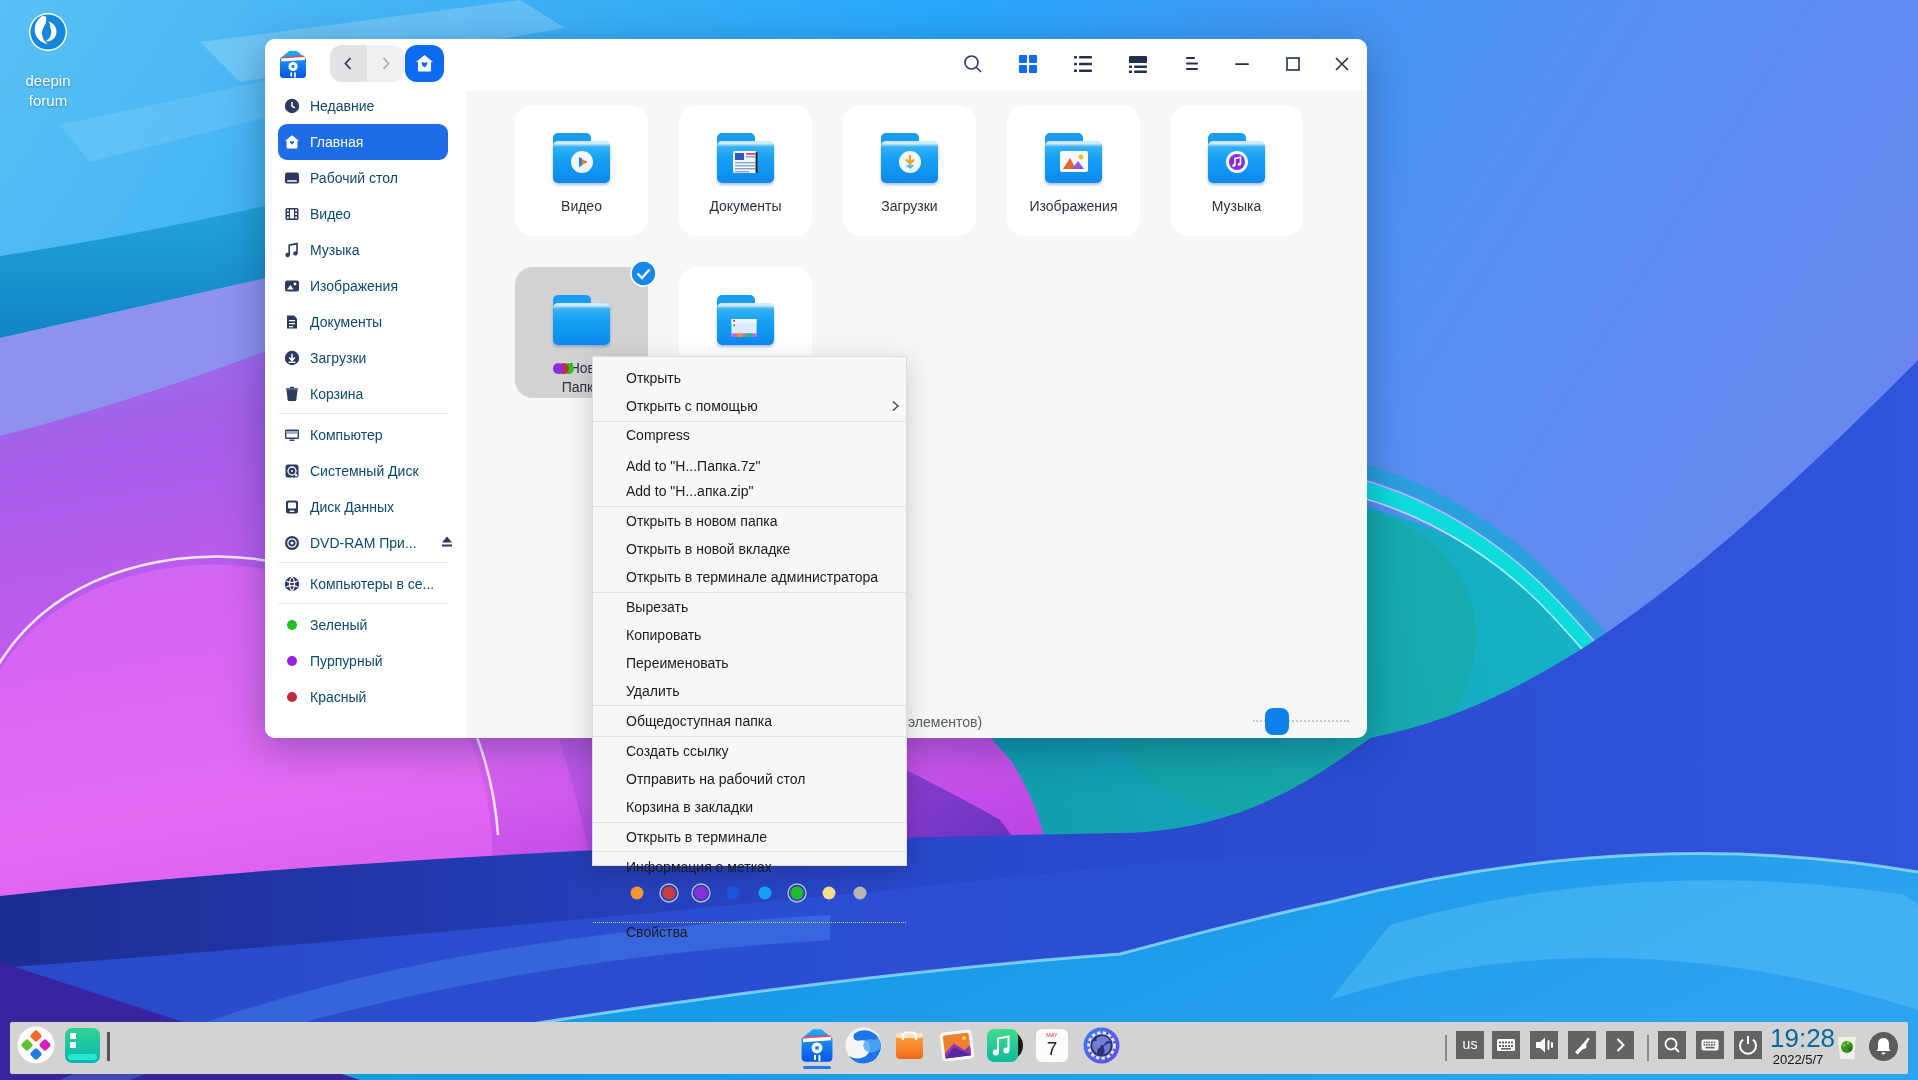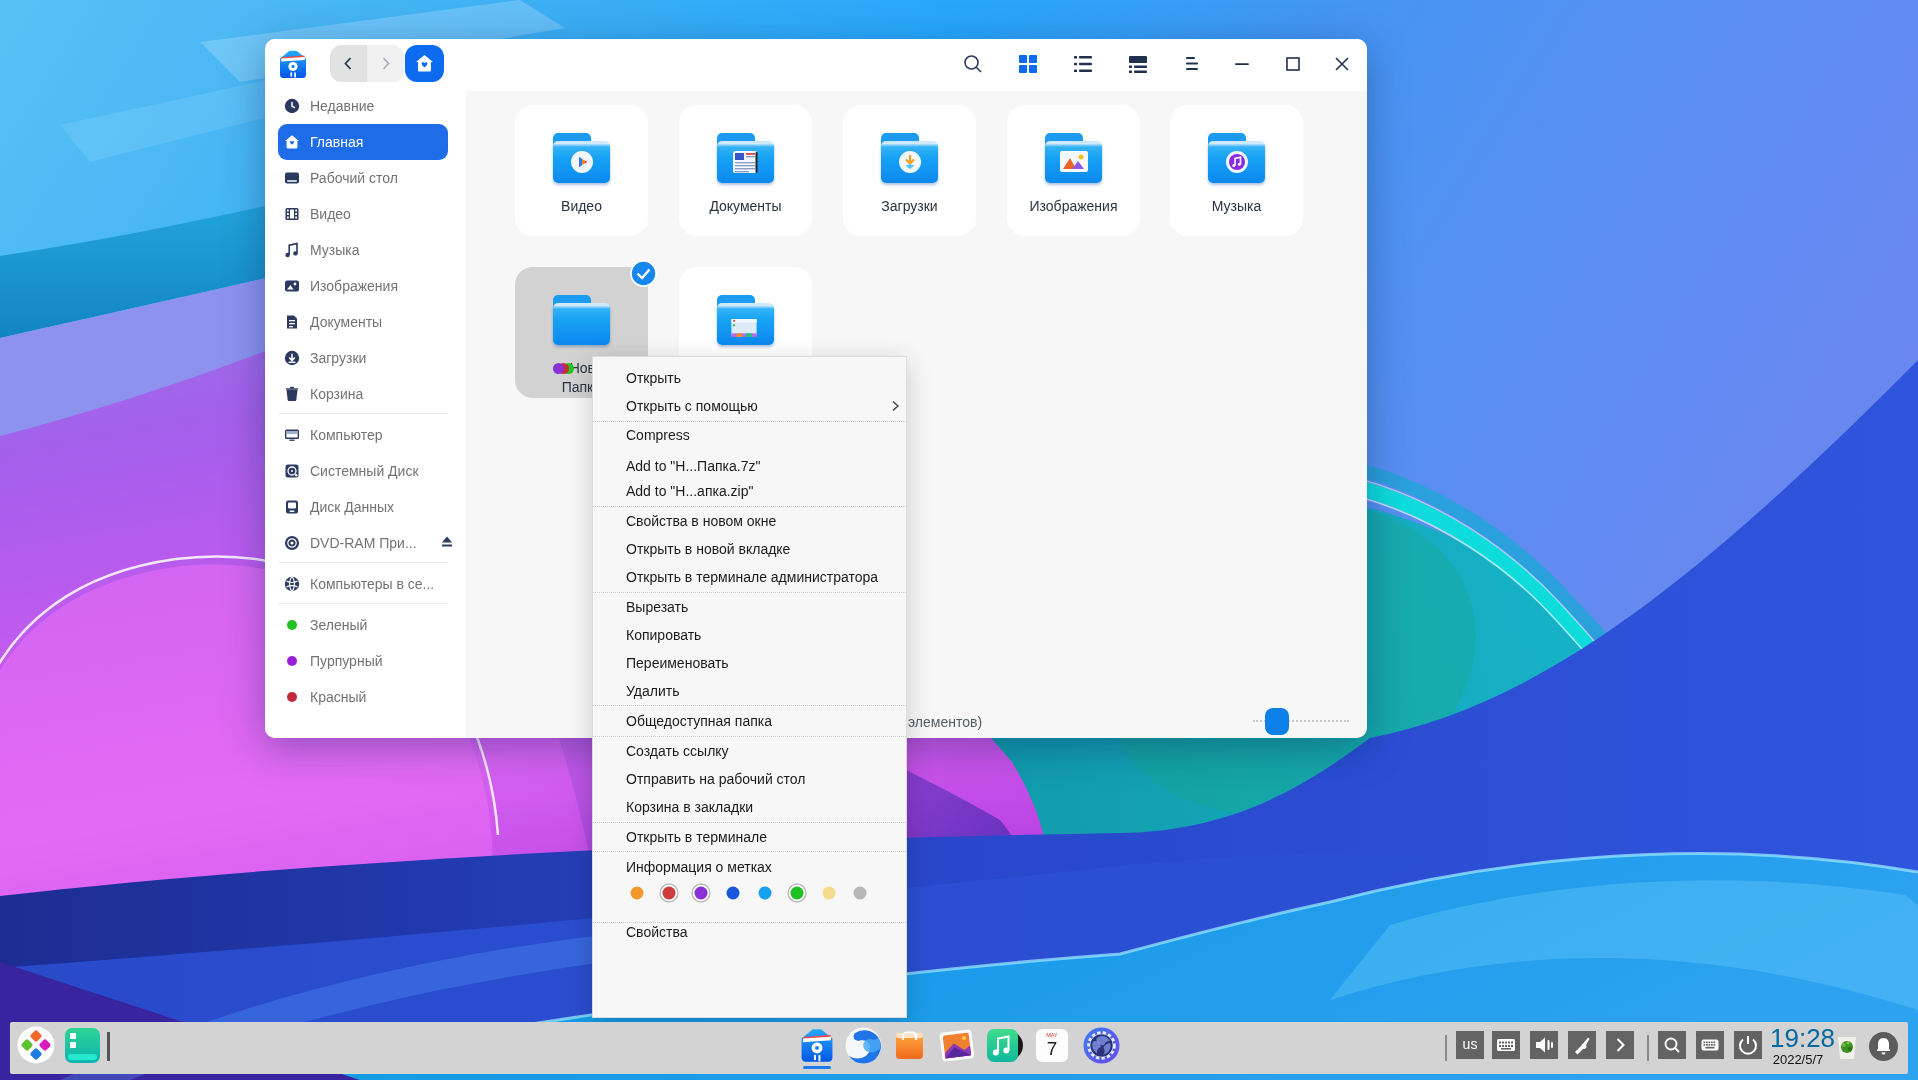--- a/index.html
+++ b/index.html
@@ -3,21 +3,21 @@
 <meta charset="utf-8">
 <style>
   * { margin:0; padding:0; box-sizing:border-box; }
   html,body { width:1918px; height:1080px; overflow:hidden; font-family:"Liberation Sans", sans-serif; }
   #stage { position:relative; width:1918px; height:1080px; overflow:hidden; }
   #wall { position:absolute; left:0; top:0; }
   .abs { position:absolute; }
   .srow { position:absolute; left:13px; width:175px; height:36px; }
   .sic { position:absolute; left:6px; top:10px; width:16px; height:16px; }
   .sic svg { display:block; }
-  .slb { position:absolute; left:32px; top:0; line-height:36px; font-size:14px; color:#737373; white-space:nowrap; }
+  .slb { position:absolute; left:32px; top:0; line-height:36px; font-size:14px; color:#0c4a6e; white-space:nowrap; }
   .ssep { position:absolute; left:13px; width:170px; border-top:1px solid #ebebeb; }
   .dot { display:block; width:10px; height:10px; border-radius:50%; margin:3px; }
   .tile { position:absolute; width:133px; height:131px; border-radius:18px; background:#ffffff; }
   .tlb { position:absolute; top:91px; width:100%; text-align:center; font-size:14px; color:#2b3240; line-height:20px; }
   .fold { position:absolute; left:38px; top:28px; width:57px; height:50px; }
   .fold:before { content:""; position:absolute; left:0; top:0; width:38px; height:14px; border-radius:5px 5px 0 0; background:#1b9cf2; }
   .fold:after { content:""; position:absolute; left:0; top:8px; width:57px; height:42px; border-radius:5px; background:linear-gradient(180deg,#cfeafc 0%,#cfeafc 6%,#35b2f5 14%,#16a2f4 40%,#0b88ee 100%); box-shadow:0 2px 3px rgba(20,80,160,0.35); }
   .tagd { position:absolute; top:0; width:11px; height:11px; border-radius:50%; }
   .mitem { position:absolute; left:33px; height:28px; line-height:28px; font-size:14px; color:#1b1b1b; white-space:nowrap; }
   .msep { position:absolute; left:0; width:100%; border-top:1px dotted #cfcfcf; }
@@ -102,20 +102,30 @@
   <path d="M 0 968 C 350 942 750 905 1100 868 C 1220 855 1330 850 1430 858 C 1380 880 1330 902 1330 902 C 1240 926 1180 990 1128 1080 L 0 1080 Z" fill="#2b50d4" opacity="0.85"></path>
 
   <path d="M 310 1062 C 600 1008 900 970 1120 954 C 1190 935 1270 915 1330 902 C 1550 845 1750 843 1918 872 L 1918 1080 L 330 1080 Z" fill="url(#botcyan)"></path>
   <path d="M 310 1062 C 600 1008 900 970 1120 954 C 1190 935 1270 915 1330 902 C 1550 845 1750 843 1918 872" fill="none" stroke="rgba(150,230,255,0.75)" stroke-width="3"></path>
   <path d="M 1390 925 C 1560 875 1745 870 1905 895 L 1918 905 L 1918 1010 C 1700 940 1500 945 1330 1000 Z" fill="rgba(110,205,250,0.35)"></path>
 
   <path d="M 0 962 L 360 1080 L 0 1080 Z" fill="#38249f"></path>
   <path d="M 60 1080 C 300 970 560 930 830 915 L 830 940 C 580 955 330 1000 130 1080 Z" fill="rgba(90,170,255,0.28)"></path>
 </svg>
 
+<div class="abs" style="left:0;top:0;width:96px;height:110px;text-align:center;">
+  <svg width="40" height="40" style="margin-top:12px" viewBox="0 0 40 40">
+    <circle cx="20" cy="20" r="19" fill="#fff"></circle>
+    <circle cx="20" cy="20" r="17.6" fill="#1487dc"></circle>
+    <path d="M 14 4 C 7.5 8.5 5 16.5 8 23.5 C 10 28 14.5 31.3 19.8 32.2 C 13.8 27.8 12.2 19.8 16.2 14.2 C 18.2 11.4 18.8 7.6 17.8 4.3 C 16.5 4.2 15.2 4.1 14 4 Z" fill="#fff"></path>
+    <path d="M 20.5 9.5 C 26.3 11 29.8 16.8 28.2 22.3 C 26.8 27.1 22.2 30.1 17.3 29.5 C 22.3 26.8 24.5 21.2 22.5 16.3 C 21.6 14 20.8 11.8 20.5 9.5 Z" fill="#fff"></path>
+    <path d="M 20.5 9.5 C 18 12.5 17.5 16.8 19.3 20.3 C 20.1 21.9 21.3 23.2 22.8 24.1 C 20.3 21.1 20.2 16.8 22.5 13.7 C 22 12.2 21.2 10.8 20.5 9.5 Z" fill="#1487dc"></path>
+  </svg>
+  <div style="color:#fff;font-size:15px;line-height:20px;margin-top:15px;text-shadow:0 1px 2px rgba(0,60,120,0.5);">deepin<br>forum</div>
+</div>
 
 <div class="abs" id="win" style="left:265px;top:39px;width:1102px;height:699px;border-radius:10px;background:#f7f7f7;box-shadow:0 10px 40px rgba(0,30,80,0.35);">
 
   <div class="abs" style="left:0;top:0;width:100%;height:52px;background:#ffffff;border-radius:10px 10px 0 0;"></div>
 
   <div class="abs" style="left:0;top:52px;width:201px;height:647px;background:#ffffff;border-radius:0 0 0 10px;"></div>
 
   <svg class="abs" style="left:12px;top:9px;" width="32" height="32" viewBox="0 0 32 32">
     <defs>
           <linearGradient id="fmg" x1="0" y1="0" x2="0" y2="1">
@@ -446,32 +456,32 @@
           <rect x="6" y="16" width="6" height="4" fill="#f09020"></rect>
           <rect x="16" y="16" width="7" height="4" fill="#28c080"></rect>
         </svg>
       </div>
 
   <div class="abs" style="left:643px;top:669px;height:28px;line-height:28px;font-size:14px;color:#555e66;">элементов)</div>
   <div class="abs" style="left:988px;top:681px;width:96px;border-top:2px dotted #c9c9c9;"></div>
   <div class="abs" style="left:1000px;top:669px;width:24px;height:27px;border-radius:8px;background:#0c7fe8;"></div>
 </div>
 
-<div class="abs" id="menu" style="left:592px;top:356px;width:315px;height:662px;background:#f7f7f7;border:1px solid #dcdcdc;box-shadow:0 6px 24px rgba(0,0,0,0.18);">
+<div class="abs" id="menu" style="left:592px;top:356px;width:315px;height:510px;background:#f7f7f7;border:1px solid #dcdcdc;box-shadow:0 6px 24px rgba(0,0,0,0.18);">
   <div class="mitem" style="top:7px">Открыть</div>
   <div class="mitem" style="top:35px">Открыть с помощью</div>
   <svg class="abs" style="left:295px;top:42px" width="14" height="14" viewBox="0 0 14 14">
         <path d="M 5 2.5 L 10 7 L 5 11.5" stroke="#444" stroke-width="1.4" fill="none"></path>
       </svg>
   <div class="msep" style="top:64px"></div>
   <div class="mitem" style="top:64px">Compress</div>
   <div class="mitem" style="top:95px">Add to "Н...Папка.7z"</div>
   <div class="mitem" style="top:120px">Add to "Н...апка.zip"</div>
   <div class="msep" style="top:149px"></div>
-  <div class="mitem" style="top:150px">Свойства в новом окне</div>
+  <div class="mitem" style="top:150px">Открыть в новом папка</div>
   <div class="mitem" style="top:178px">Открыть в новой вкладке</div>
   <div class="mitem" style="top:206px">Открыть в терминале администратора</div>
   <div class="msep" style="top:235px"></div>
   <div class="mitem" style="top:236px">Вырезать</div>
   <div class="mitem" style="top:264px">Копировать</div>
   <div class="mitem" style="top:292px">Переименовать</div>
   <div class="mitem" style="top:320px">Удалить</div>
   <div class="msep" style="top:348px"></div>
   <div class="mitem" style="top:350px">Общедоступная папка</div>
   <div class="msep" style="top:379px"></div>

